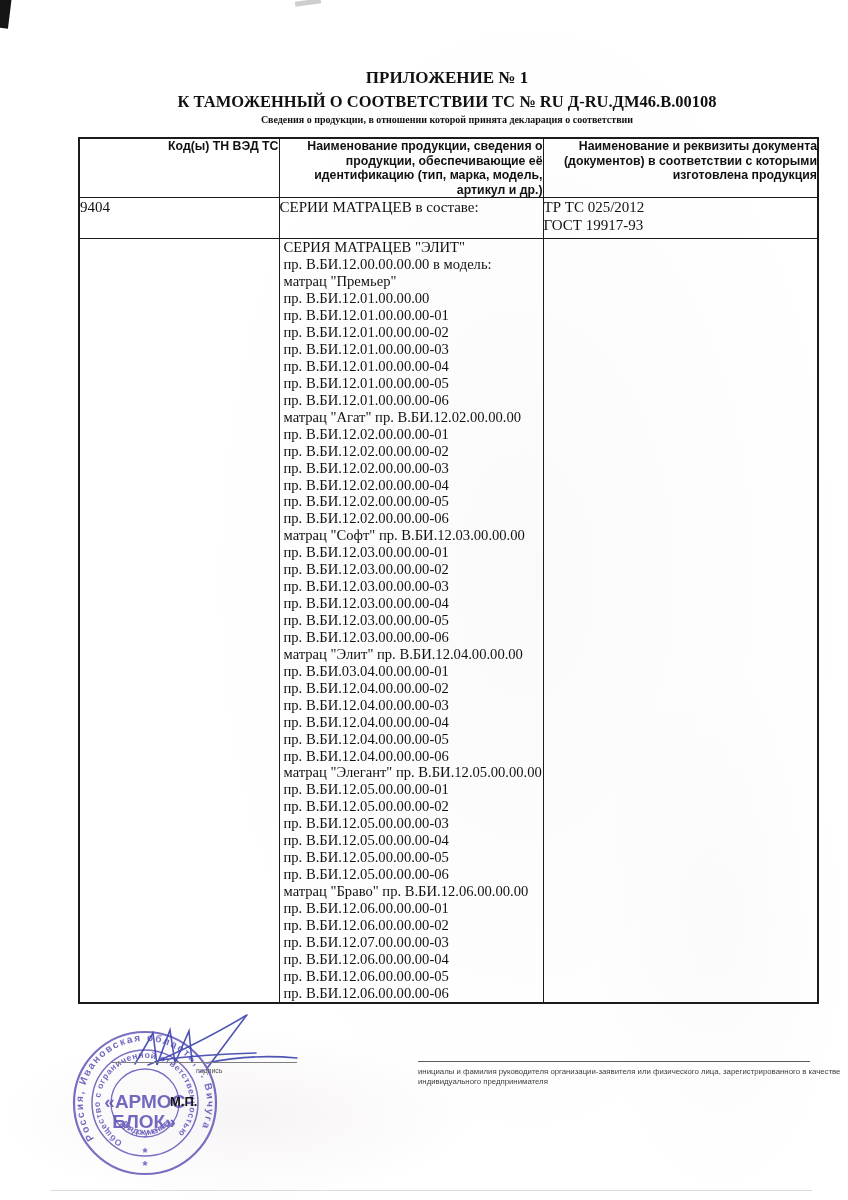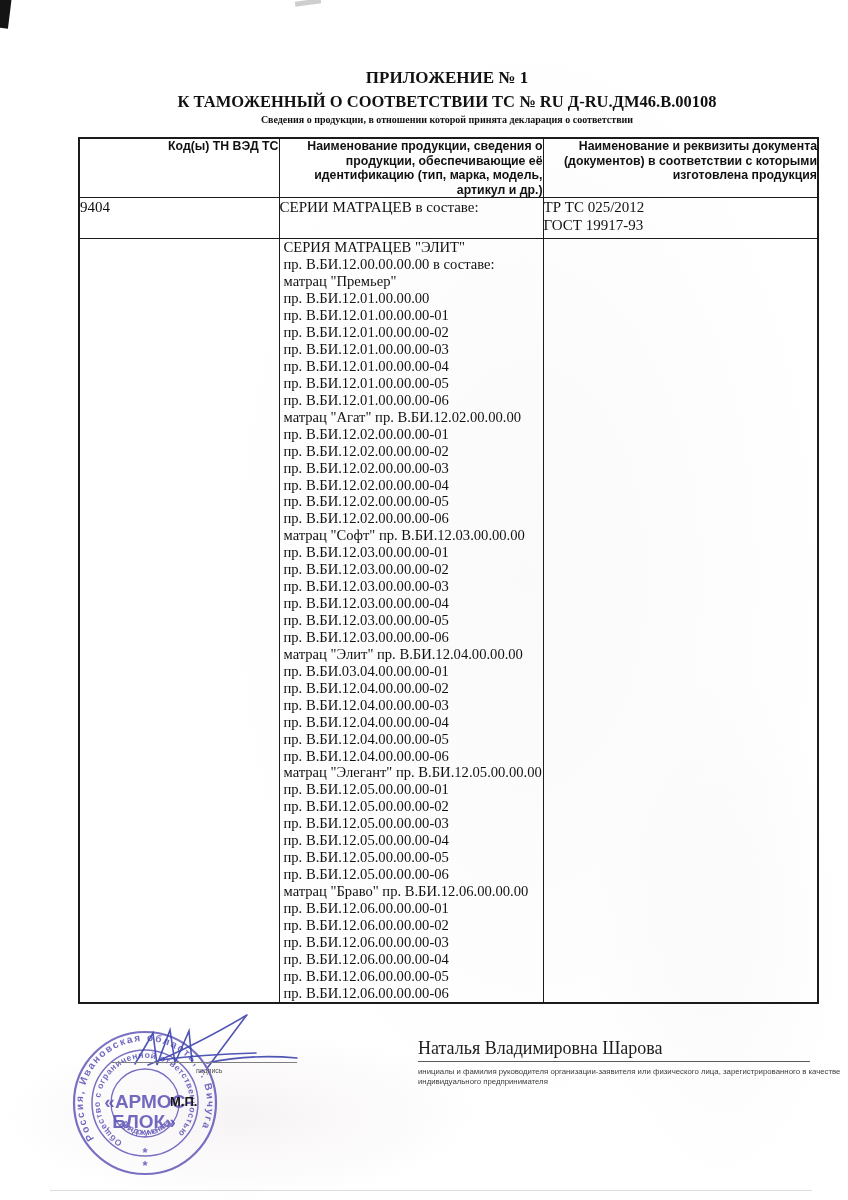--- a/index.html
+++ b/index.html
@@ -95,21 +95,21 @@
       <td class="cell">СЕРИИ МАТРАЦЕВ в составе:</td>
       <td class="cell">
         <div>ТР ТС 025/2012</div>
         <div>ГОСТ 19917-93</div>
       </td>
     </tr>
     <tr class="r2">
       <td></td>
       <td class="list-cell">
             <div class="line">СЕРИЯ МАТРАЦЕВ "ЭЛИТ"</div>
-            <div class="line">пр. В.БИ.12.00.00.00.00 в составе:</div>
+            <div class="line">пр. В.БИ.12.00.00.00.00 в модель:</div>
             <div class="line">матрац "Премьер"</div>
             <div class="line">пр. В.БИ.12.01.00.00.00</div>
             <div class="line">пр. В.БИ.12.01.00.00.00-01</div>
             <div class="line">пр. В.БИ.12.01.00.00.00-02</div>
             <div class="line">пр. В.БИ.12.01.00.00.00-03</div>
             <div class="line">пр. В.БИ.12.01.00.00.00-04</div>
             <div class="line">пр. В.БИ.12.01.00.00.00-05</div>
             <div class="line">пр. В.БИ.12.01.00.00.00-06</div>
             <div class="line">матрац "Агат" пр. В.БИ.12.02.00.00.00</div>
             <div class="line">пр. В.БИ.12.02.00.00.00-01</div>
@@ -135,21 +135,21 @@
             <div class="line">матрац "Элегант" пр. В.БИ.12.05.00.00.00</div>
             <div class="line">пр. В.БИ.12.05.00.00.00-01</div>
             <div class="line">пр. В.БИ.12.05.00.00.00-02</div>
             <div class="line">пр. В.БИ.12.05.00.00.00-03</div>
             <div class="line">пр. В.БИ.12.05.00.00.00-04</div>
             <div class="line">пр. В.БИ.12.05.00.00.00-05</div>
             <div class="line">пр. В.БИ.12.05.00.00.00-06</div>
             <div class="line">матрац "Браво" пр. В.БИ.12.06.00.00.00</div>
             <div class="line">пр. В.БИ.12.06.00.00.00-01</div>
             <div class="line">пр. В.БИ.12.06.00.00.00-02</div>
-            <div class="line">пр. В.БИ.12.06.00.00.00-03</div>
+            <div class="line">пр. В.БИ.12.07.00.00.00-03</div>
             <div class="line">пр. В.БИ.12.06.00.00.00-04</div>
             <div class="line">пр. В.БИ.12.06.00.00.00-05</div>
             <div class="line">пр. В.БИ.12.06.00.00.00-06</div>
           </td>
       <td></td>
     </tr>
   </tbody>
     </table>
 
   <svg class="stamp-svg" width="176" height="176" viewBox="0 0 176 176">
@@ -187,21 +187,20 @@
       <path d="M 186 16 L 148 67"></path>
       <path d="M 147 63 C 175 57 205 55 237 58"></path>
       <path d="M 100 60 C 130 56 160 54 196 53"></path>
     </g>
   </svg>
 
   <div class="sig-line"></div>
   <div class="podpis">подпись</div>
   <div class="mp">М.П.</div>
 
-  <div class="holder-name">Наталья Владимировна Шарова</div>
   <div class="name-underline"></div>
   <div class="caption">
     <div>инициалы и фамилия руководителя организации-заявителя или физического лица, зарегистрированного в качестве</div>
     <div>индивидуального предпринимателя</div>
   </div>
 
   <div class="bottom-crease"></div>
 </div>
 
 </body></html>

